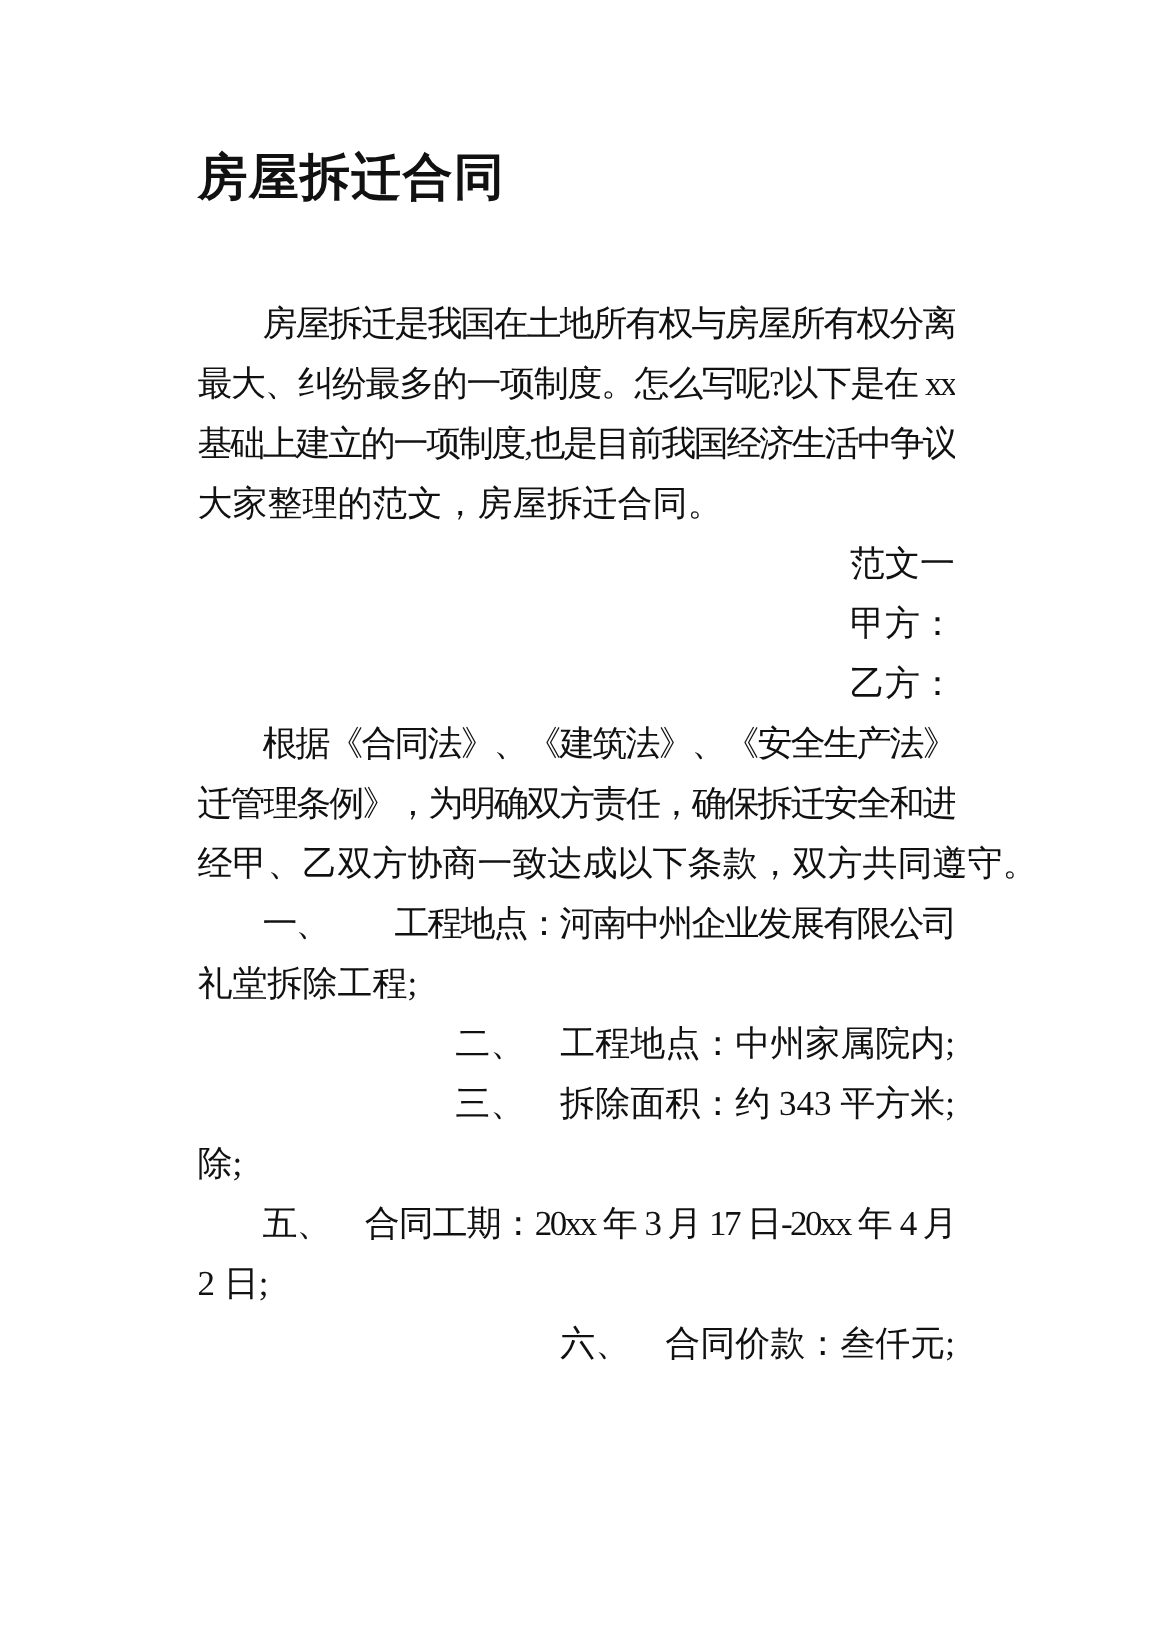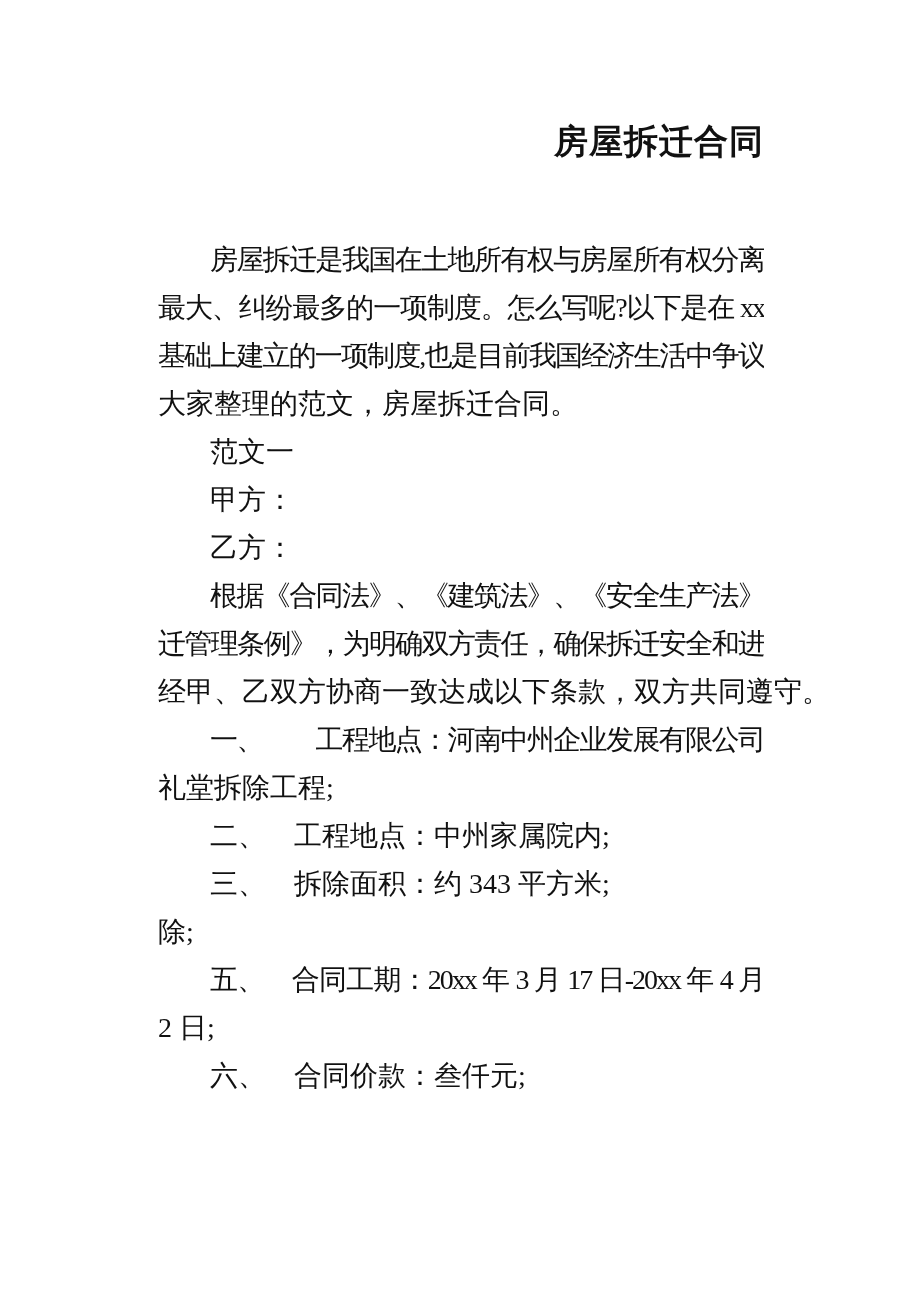--- a/index.html
+++ b/index.html
@@ -16,40 +16,41 @@
     font-family: "Liberation Serif", "DejaVu Serif", serif;
     overflow: hidden;
   }
   .doc-title {
     position: absolute;
     top: 116px;
     left: 158px;
     width: 606px;
     height: 52px;
     line-height: 52px;
-    text-align: right;
-    font-size: 34px;
+    text-align: left;
+    font-size: 40px;
     font-weight: bold;
     letter-spacing: 1px;
     white-space: nowrap;
   }
   .body-text {
     position: absolute;
     top: 236px;
     left: 158px;
     width: 606px;
     font-size: 28px;
   }
   .line {
     height: 48px;
     line-height: 48px;
     white-space: nowrap;
   }
   .line.indent {
     padding-left: 52px;
+    text-align: right;
   }
   .line.justify {
     white-space: normal;
     letter-spacing: -2px;
     text-align: justify;
     text-align-last: justify;
     overflow: hidden;
     max-height: 48px;
   }
 </style>

